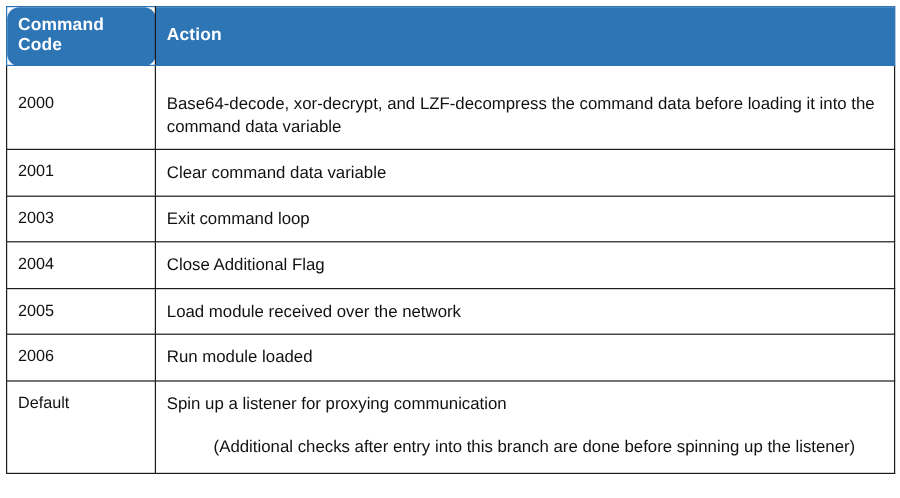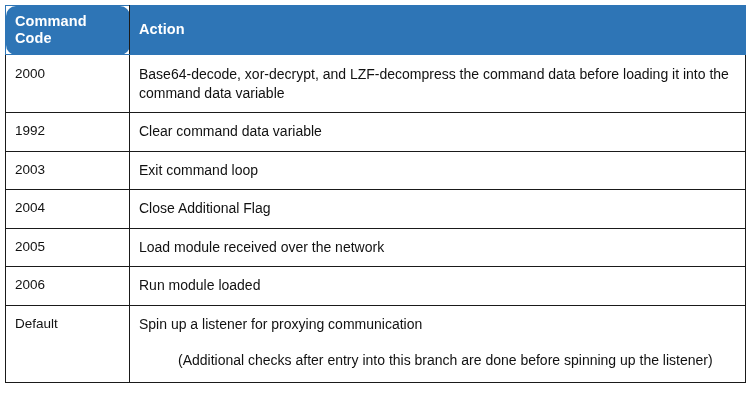--- a/index.html
+++ b/index.html
@@ -56,21 +56,21 @@
     vertical-align: top;
     padding: 9px 9px 9px 9px;
     background: #ffffff;
   }
 
   tbody td.code-cell {
     font-size: 13.5px;
     white-space: nowrap;
   }
 
-  tbody tr.row-tall td { padding-top: 10px; padding-bottom: 10px; }
+  tbody tr.row-tall td { padding-top: 22px; padding-bottom: 10px; }
   tbody tr.row-short td { padding-top: 9px; padding-bottom: 10px; }
 
   tbody td.action-cell p {
     margin: 0;
   }
   tbody td.action-cell p + p {
     margin-top: 18px;
     margin-left: 39px;
   }
 
@@ -94,21 +94,21 @@
     <tbody>
 
       <tr class="row-tall">
         <td class="code-cell">2000</td>
         <td class="action-cell">
           <p>Base64-decode, xor-decrypt, and LZF-decompress the command data before loading it into the command data variable</p>
         </td>
       </tr>
 
       <tr class="row-short">
-        <td class="code-cell">1992</td>
+        <td class="code-cell">2001</td>
         <td class="action-cell">
           <p>Clear command data variable</p>
         </td>
       </tr>
 
 
       <tr class="row-short">
         <td class="code-cell">2003</td>
         <td class="action-cell">
           <p>Exit command loop</p>

